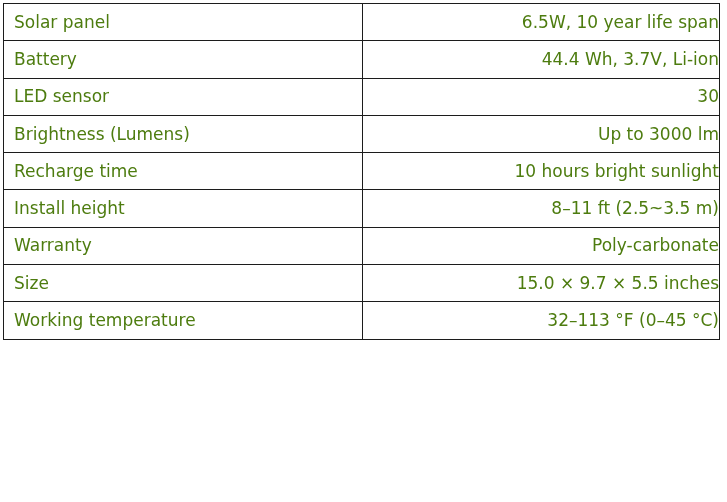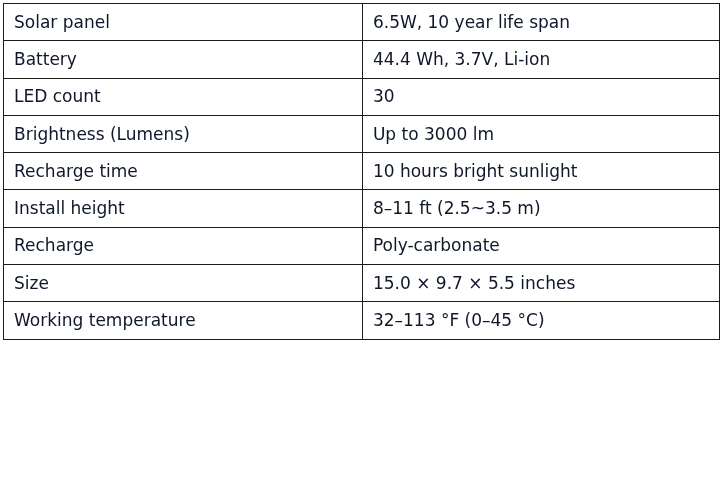--- a/index.html
+++ b/index.html
@@ -3,65 +3,65 @@
 <meta charset="utf-8">
 <style>
   html, body { margin: 0; padding: 0; background: #ffffff; }
   body { width: 727px; height: 502px; position: relative; overflow: hidden; }
   table {
     position: absolute;
     left: 3px; top: 3px;
     border-collapse: collapse;
     width: 717px;
     font-family: "DejaVu Sans", sans-serif;
-    color: #0f172a;
+    color: #4d7c0f;
   }
   td {
     border: 1.5px solid #1c1c1c;
     height: 36.3px;
     padding: 0 0 0 10px;
     font-size: 17px;
     line-height: 1;
     vertical-align: middle;
     white-space: nowrap;
   }
   td.label { width: 349px; }
-  td.value { width: 347px; }
+  td.value { width: 347px; text-align: right; }
 </style>
 </head>
 <body>
 
 <table>
   <tbody>
     <tr>
       <td class="label">Solar panel</td>
       <td class="value">6.5W, 10 year life span</td>
     </tr>
     <tr>
       <td class="label">Battery</td>
       <td class="value">44.4 Wh, 3.7V, Li-ion</td>
     </tr>
     <tr>
-      <td class="label">LED count</td>
+      <td class="label">LED sensor</td>
       <td class="value">30</td>
     </tr>
     <tr>
       <td class="label">Brightness (Lumens)</td>
       <td class="value">Up to 3000 lm</td>
     </tr>
     <tr>
       <td class="label">Recharge time</td>
       <td class="value">10 hours bright sunlight</td>
     </tr>
     <tr>
       <td class="label">Install height</td>
       <td class="value">8–11 ft (2.5~3.5 m)</td>
     </tr>
     <tr>
-      <td class="label">Recharge</td>
+      <td class="label">Warranty</td>
       <td class="value">Poly-carbonate</td>
     </tr>
     <tr>
       <td class="label">Size</td>
       <td class="value">15.0 × 9.7 × 5.5 inches</td>
     </tr>
     <tr>
       <td class="label">Working temperature</td>
       <td class="value">32–113 °F (0–45 °C)</td>
     </tr>

